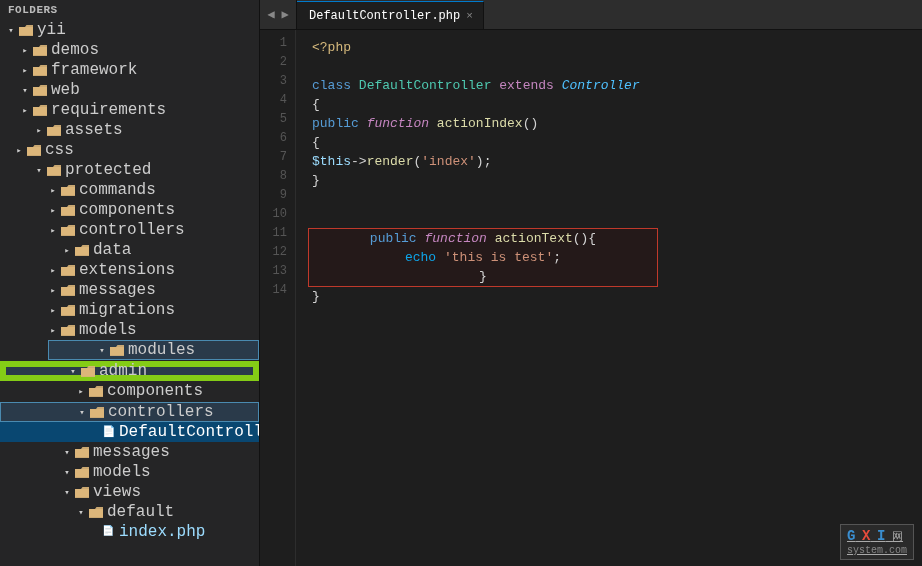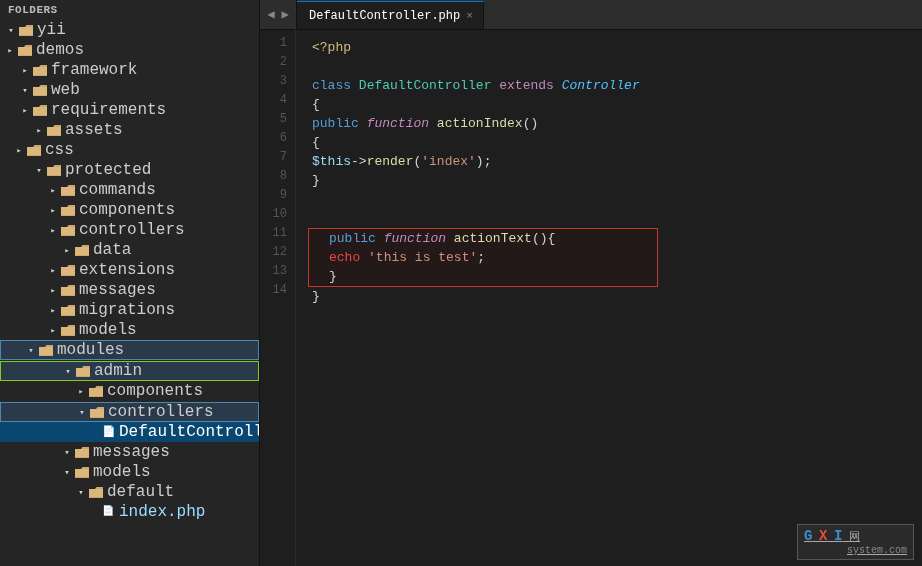--- a/index.html
+++ b/index.html
@@ -220,21 +220,21 @@
       <span class="arrow expanded"></span>
       <span class="folder-icon">
         <svg viewBox="0 0 16 12" fill="none">
             <path d="M1 3h6l1.5-2H15v11H1z" fill="#dcb67a" opacity="0.9"></path>
             <path d="M1 3h14v8H1z" fill="#dcb67a"></path>
           </svg>
       </span>
       <span class="item-label">yii</span>
     </div>
 
-    <div class="tree-item" style="padding-left:3px">
+    <div class="tree-item" style="padding-left:18px">
       <span class="arrow collapsed"></span>
       <span class="folder-icon">
         <svg viewBox="0 0 16 12" fill="none">
             <path d="M1 3h6l1.5-2H15v11H1z" fill="#dcb67a" opacity="0.9"></path>
             <path d="M1 3h14v8H1z" fill="#dcb67a"></path>
           </svg>
       </span>
       <span class="item-label">demos</span>
     </div>
 
@@ -387,32 +387,32 @@
       <span class="arrow collapsed"></span>
       <span class="folder-icon">
         <svg viewBox="0 0 16 12" fill="none">
             <path d="M1 3h6l1.5-2H15v11H1z" fill="#dcb67a" opacity="0.9"></path>
             <path d="M1 3h14v8H1z" fill="#dcb67a"></path>
           </svg>
       </span>
       <span class="item-label">models</span>
     </div>
 
-    <div class="tree-item" style="padding-left:23px; background:#2a3a4a; border: 1px solid #4a8ab0;">
+    <div class="tree-item" style="padding-left:46px; background:#2a3a4a; border: 1px solid #4a8ab0; margin-left: 48px;">
       <span class="arrow expanded"></span>
       <span class="folder-icon">
         <svg viewBox="0 0 16 12" fill="none">
             <path d="M1 3h6l1.5-2H15v11H1z" fill="#dcb67a" opacity="0.9"></path>
             <path d="M1 3h14v8H1z" fill="#dcb67a"></path>
           </svg>
       </span>
       <span class="item-label">modules</span>
     </div>
 
-    <div class="tree-item" style="padding-left:60px; background:#2a3a4a; border: 1px solid #84cc16; margin-top:1px;">
+    <div class="tree-item" style="padding-left:60px; background:#2a3a4a; border: 6px solid #84cc16; margin-top:1px;">
       <span class="arrow expanded"></span>
       <span class="folder-icon">
         <svg viewBox="0 0 16 12" fill="none">
             <path d="M1 3h6l1.5-2H15v11H1z" fill="#dcb67a" opacity="0.9"></path>
             <path d="M1 3h14v8H1z" fill="#dcb67a"></path>
           </svg>
       </span>
       <span class="item-label">admin</span>
     </div>
 
@@ -459,20 +459,30 @@
       <span class="arrow expanded"></span>
       <span class="folder-icon">
         <svg viewBox="0 0 16 12" fill="none">
             <path d="M1 3h6l1.5-2H15v11H1z" fill="#dcb67a" opacity="0.9"></path>
             <path d="M1 3h14v8H1z" fill="#dcb67a"></path>
           </svg>
       </span>
       <span class="item-label">models</span>
     </div>
 
+    <div class="tree-item" style="padding-left:60px">
+      <span class="arrow expanded"></span>
+      <span class="folder-icon">
+        <svg viewBox="0 0 16 12" fill="none">
+            <path d="M1 3h6l1.5-2H15v11H1z" fill="#dcb67a" opacity="0.9"></path>
+            <path d="M1 3h14v8H1z" fill="#dcb67a"></path>
+          </svg>
+      </span>
+      <span class="item-label">views</span>
+    </div>
 
     <div class="tree-item" style="padding-left:74px">
       <span class="arrow expanded"></span>
       <span class="folder-icon">
         <svg viewBox="0 0 16 12" fill="none">
             <path d="M1 3h6l1.5-2H15v11H1z" fill="#dcb67a" opacity="0.9"></path>
             <path d="M1 3h14v8H1z" fill="#dcb67a"></path>
           </svg>
       </span>
       <span class="item-label">default</span>
@@ -520,37 +530,37 @@
       <div><span style="color:#d7ba7d">&lt;?php</span></div>
       <div>&nbsp;</div>
       <div><span style="color:#569cd6">class</span> <span style="color:#4ec9b0">DefaultController</span> <span style="color:#c586c0">extends</span> <span style="color:#4fc1ff; font-style:italic">Controller</span></div>
       <div><span style="color:#d4d4d4">{</span></div>
       <div><span style="color:#d4d4d4">    </span><span style="color:#569cd6">public</span> <span style="color:#c586c0; font-style:italic">function</span> <span style="color:#dcdcaa">actionIndex</span><span style="color:#d4d4d4">()</span></div>
       <div><span style="color:#d4d4d4">    {</span></div>
       <div><span style="color:#d4d4d4">        </span><span style="color:#9cdcfe">$this</span><span style="color:#d4d4d4">-&gt;</span><span style="color:#dcdcaa">render</span><span style="color:#d4d4d4">(</span><span style="color:#ce9178">'index'</span><span style="color:#d4d4d4">);</span></div>
       <div><span style="color:#d4d4d4">    }</span></div>
       <div>&nbsp;</div>
       <div>&nbsp;</div>
-      <div style="border: 1.5px solid #c0392b; display: inline-block; min-width: 350px; padding: 0 20px; background: rgba(60,5,5,0.2); margin-left: -4px;">
+      <div style="border: 1.5px solid #c0392b; display: inline-block; min-width: 350px; padding: 0 20px; background: rgba(60,5,5,0.2); margin-left: -4px; text-align: center;">
         <div><span style="color:#d4d4d4">    </span><span style="color:#569cd6">public</span> <span style="color:#c586c0; font-style:italic">function</span> <span style="color:#dcdcaa">actionText</span><span style="color:#d4d4d4">(){</span></div>
-        <div><span style="color:#d4d4d4">        </span><span style="color:#ef4444">echo</span> <span style="color:#ce9178">'this is test'</span><span style="color:#d4d4d4">;</span></div>
+        <div><span style="color:#d4d4d4">        </span><span style="color:#0ea5e9">echo</span> <span style="color:#ce9178">'this is test'</span><span style="color:#d4d4d4">;</span></div>
         <div><span style="color:#d4d4d4">    }</span></div>
       </div>
       <div><span style="color:#d4d4d4">}</span></div>
     </div>
   </div>
     </div>
   </div>
 </div>
 
 <div class="watermark">
   <span class="g">G</span>
   <span class="x">X</span>
   <span class="i">I</span>
   <span class="net">网</span><br>
-  <span style="font-size:10px; color:#888;margin-left:43px;">system.com</span>
+  <span style="font-size:10px; color:#888;">system.com</span>
 </div>
 
 <style>
   .code-area {
     position: relative;
   }
 </style>
 
 </body></html>

